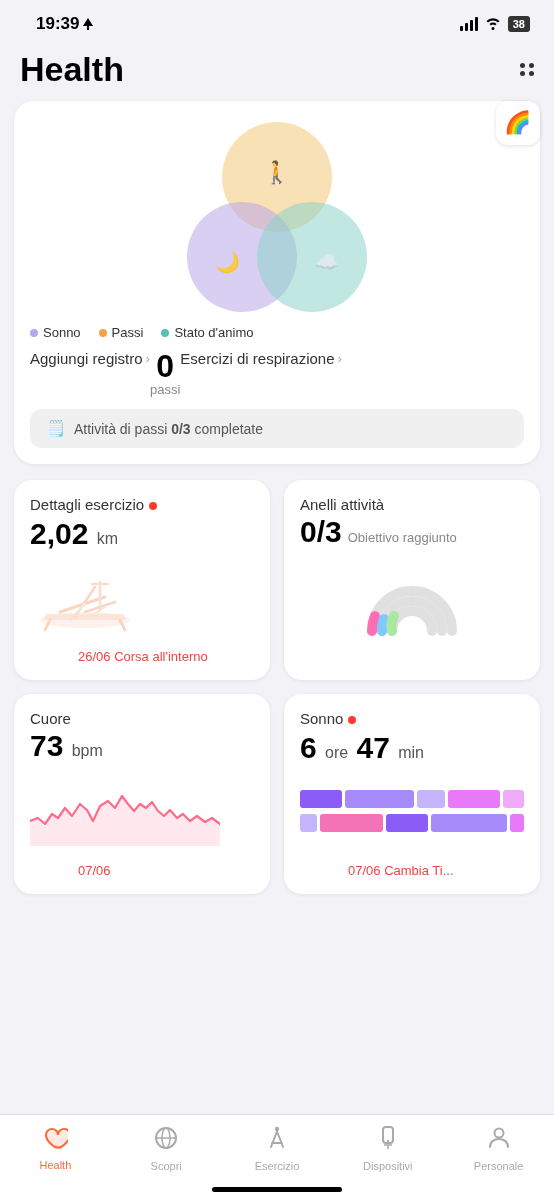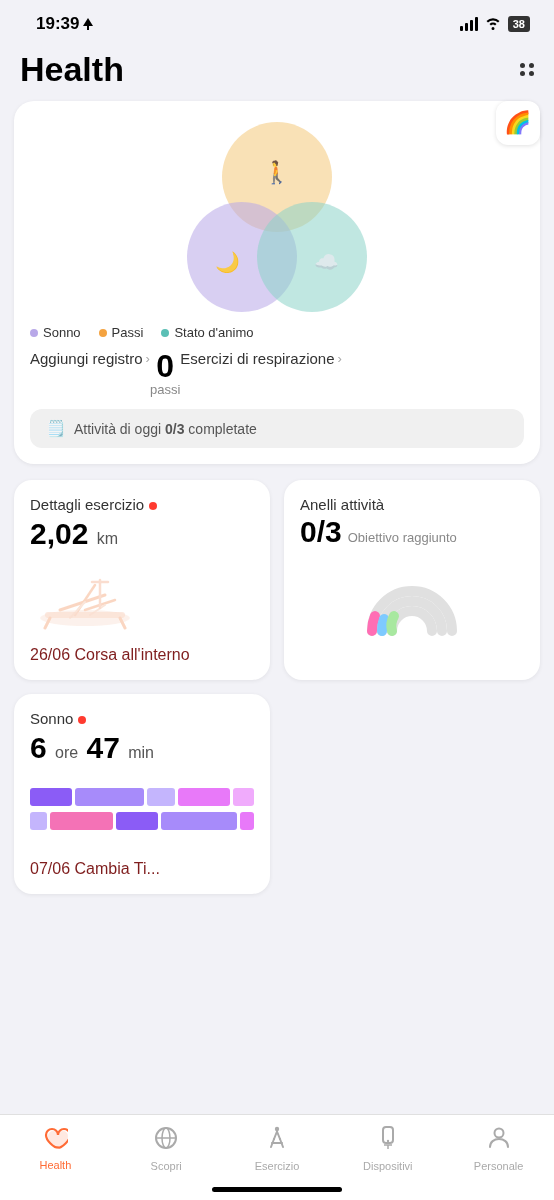--- a/index.html
+++ b/index.html
@@ -282,24 +282,25 @@
       font-size: 16px;
       font-weight: 400;
       color: #555;
     }
     .card-sub {
       font-size: 13px;
       color: #888;
       margin-top: 2px;
     }
     .card-footer {
-      font-size: 16px;
-      color: #7f1d1d;
+      font-size: 13px;
+      color: #ef4444;
       margin-top: auto;
       padding-top: 6px;
+      margin-left: 48px;
     }
 
     
     .treadmill-area {
       flex: 1;
       display: flex;
       align-items: center;
       justify-content: flex-start;
       padding: 8px 0;
     }
@@ -466,21 +467,21 @@
       </div>
       <div class="breathing-action">
         <span>Esercizi di respirazione</span>
         <span class="chevron">›</span>
       </div>
     </div>
 
     <div class="activity-bar">
       <span class="activity-icon">🗒️</span>
       <span>
-        <span>Attività di oggi</span>
+        <span>Attività di passi</span>
         <strong>0/3</strong>
         <span>completate</span>
       </span>
     </div>
   </div>
 
   <div class="grid-2">
 
     <div class="card">
       <div class="card-title-row">
@@ -540,20 +541,35 @@
 
           <path d="M15,65 A40,40 0 0,1 18,50" stroke="#ff6eb4" stroke-width="10" fill="none" stroke-linecap="round"></path>
 
           <path d="M25,65 A30,30 0 0,1 27,53" stroke="#7ecaff" stroke-width="10" fill="none" stroke-linecap="round"></path>
 
           <path d="M35,65 A20,20 0 0,1 37,50" stroke="#a8e8a0" stroke-width="10" fill="none" stroke-linecap="round"></path>
         </svg>
       </div>
     </div>
 
+    <div class="card">
+      <div class="card-title">Cuore</div>
+      <div class="card-big-value">
+        <span>73</span>
+        <span class="card-unit">bpm</span>
+      </div>
+      <div class="heart-chart">
+        <svg class="heart-svg" width="190" height="80" viewBox="0 0 190 80">
+          <polyline points="0,55 8,52 15,58 22,48 28,52 35,42 42,50 50,38 57,44 63,55 70,40 78,35 85,42 92,30 98,38 104,45 110,38 116,42 122,36 128,45 134,50 140,44 147,52 153,48 160,55 167,50 175,56 182,52 190,58" stroke="#ff6b8a" stroke-width="2.2" fill="none" stroke-linecap="round" stroke-linejoin="round"></polyline>
+
+          <polygon points="0,55 8,52 15,58 22,48 28,52 35,42 42,50 50,38 57,44 63,55 70,40 78,35 85,42 92,30 98,38 104,45 110,38 116,42 122,36 128,45 134,50 140,44 147,52 153,48 160,55 167,50 175,56 182,52 190,58 190,80 0,80" fill="rgba(255,107,138,0.15)"></polygon>
+        </svg>
+      </div>
+      <div class="card-footer">07/06</div>
+    </div>
 
     <div class="card">
       <div class="card-title-row">
         <span class="card-title">Sonno</span>
         <div class="red-dot"></div>
       </div>
       <div class="card-big-value">
         <span>6</span>
         <span class="card-unit">ore</span>
         <span>47</span>

